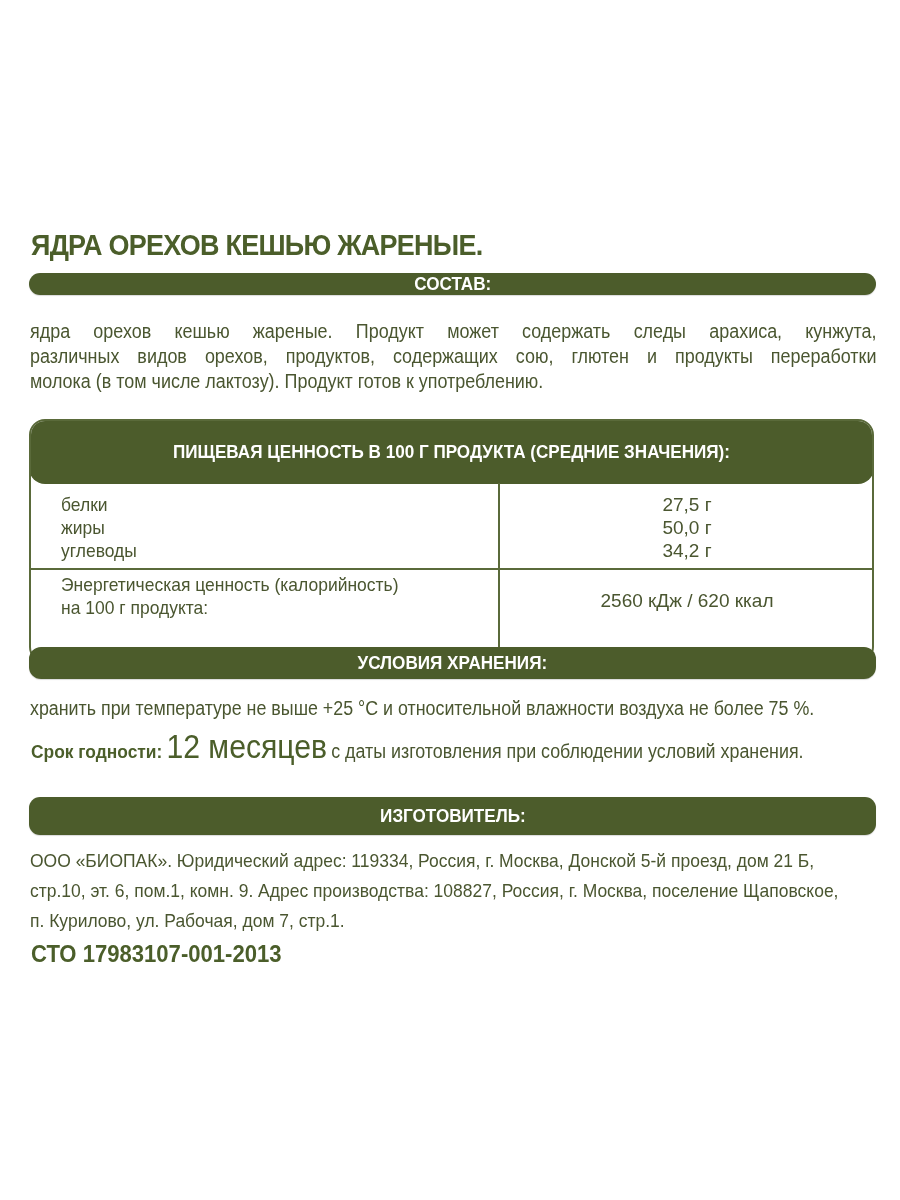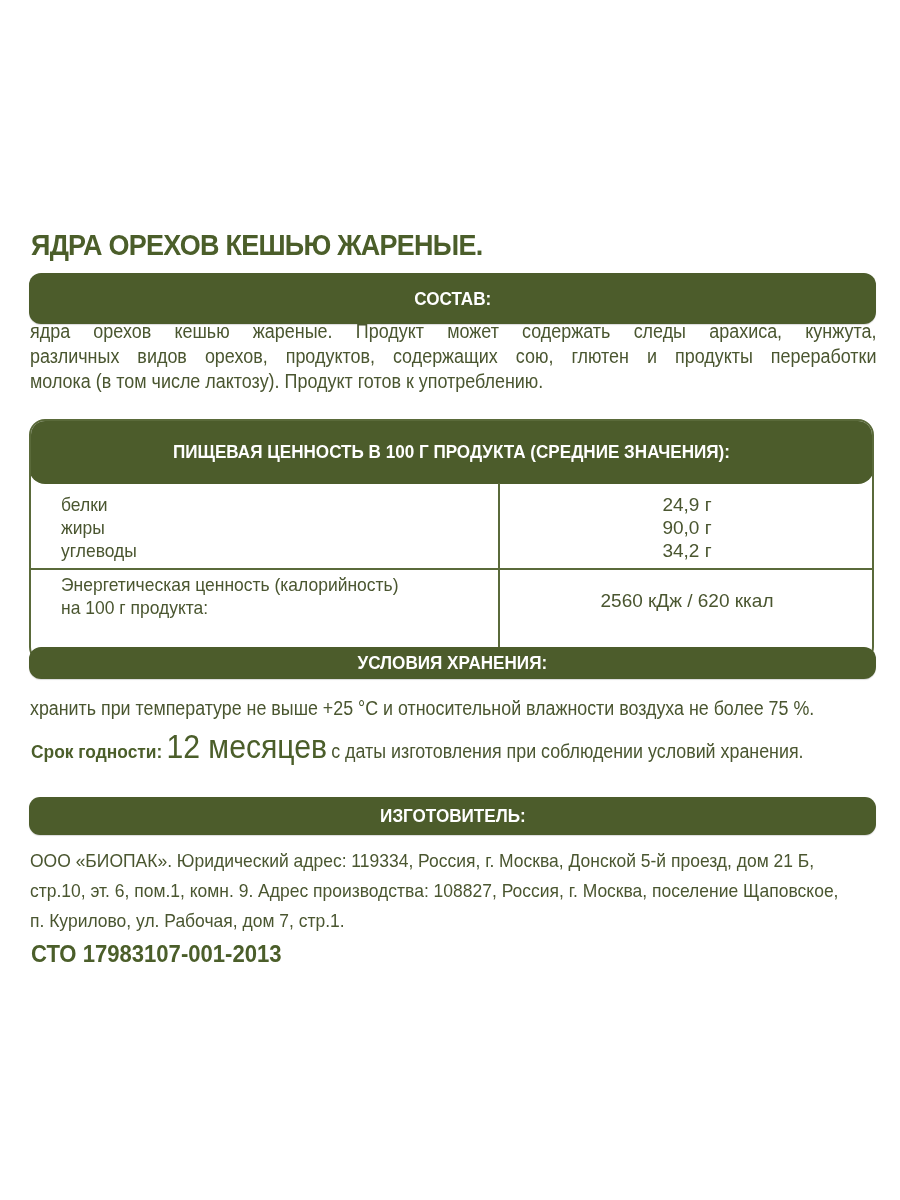--- a/index.html
+++ b/index.html
@@ -48,43 +48,43 @@
   .shelf .lbl { font-weight: bold; font-size: 19px; color: #4b5e2a; }
   .shelf .big { font-size: 33px; color: #4b5e2a; }
   .shelf .rest { font-size: 19.5px; }
   .sto { left: 31px; top: 940px; font-size: 24px; font-weight: bold; color: #4b5e2a; white-space: nowrap; transform: scaleX(0.92); transform-origin: left top; }
 </style>
 </head>
 <body>
 
 <div class="abs title">ЯДРА ОРЕХОВ КЕШЬЮ ЖАРЕНЫЕ.</div>
 
-<div class="abs bar" style="top:273px;height:51px;">
+<div class="abs bar" style="top:273px;height:22px;">
   <span>СОСТАВ:</span>
 </div>
 <div class="abs para" style="top:319px;">
   <span class="line just">ядра орехов кешью жареные. Продукт может содержать следы арахиса, кунжута,</span>
   <span class="line just">различных видов орехов, продуктов, содержащих сою, глютен и продукты переработки</span>
   <span class="line">молока (в том числе лактозу). Продукт готов к употреблению.</span>
 </div>
 
 <div class="abs table">
   <div class="thead">
     <span>ПИЩЕВАЯ ЦЕННОСТЬ В 100 Г ПРОДУКТА (СРЕДНИЕ ЗНАЧЕНИЯ):</span>
   </div>
   <div class="vdiv"></div>
   <div class="hdiv"></div>
   <div class="cell nut-names">
     <span class="line">белки</span>
     <span class="line">жиры</span>
     <span class="line">углеводы</span>
   </div>
   <div class="cell nut-vals">
-    <span class="line">24,9 г</span>
-    <span class="line">90,0 г</span>
+    <span class="line">27,5 г</span>
+    <span class="line">50,0 г</span>
     <span class="line">34,2 г</span>
   </div>
   <div class="cell energy-label">
     <span class="line">Энергетическая ценность (калорийность)</span>
     <span class="line">на 100 г продукта:</span>
   </div>
   <div class="cell energy-val">2560 кДж / 620 ккал</div>
 </div>
 
 <div class="abs bar" style="top:647px;height:32px;">

